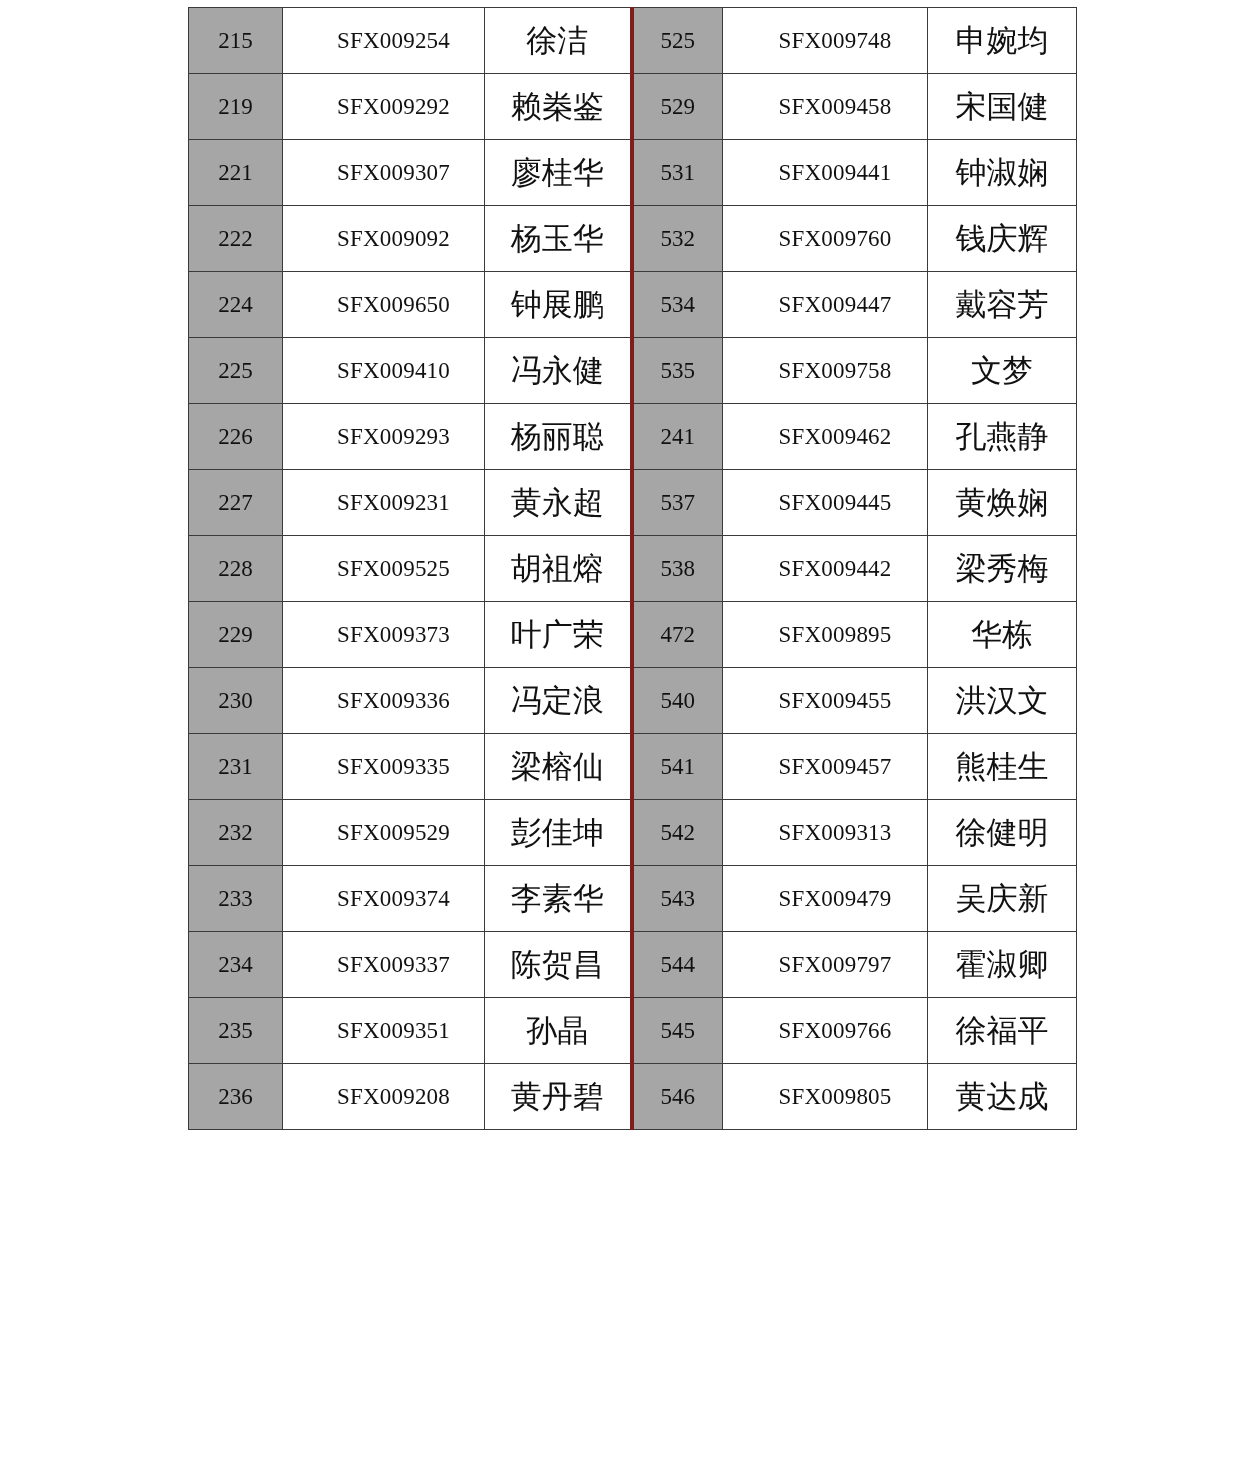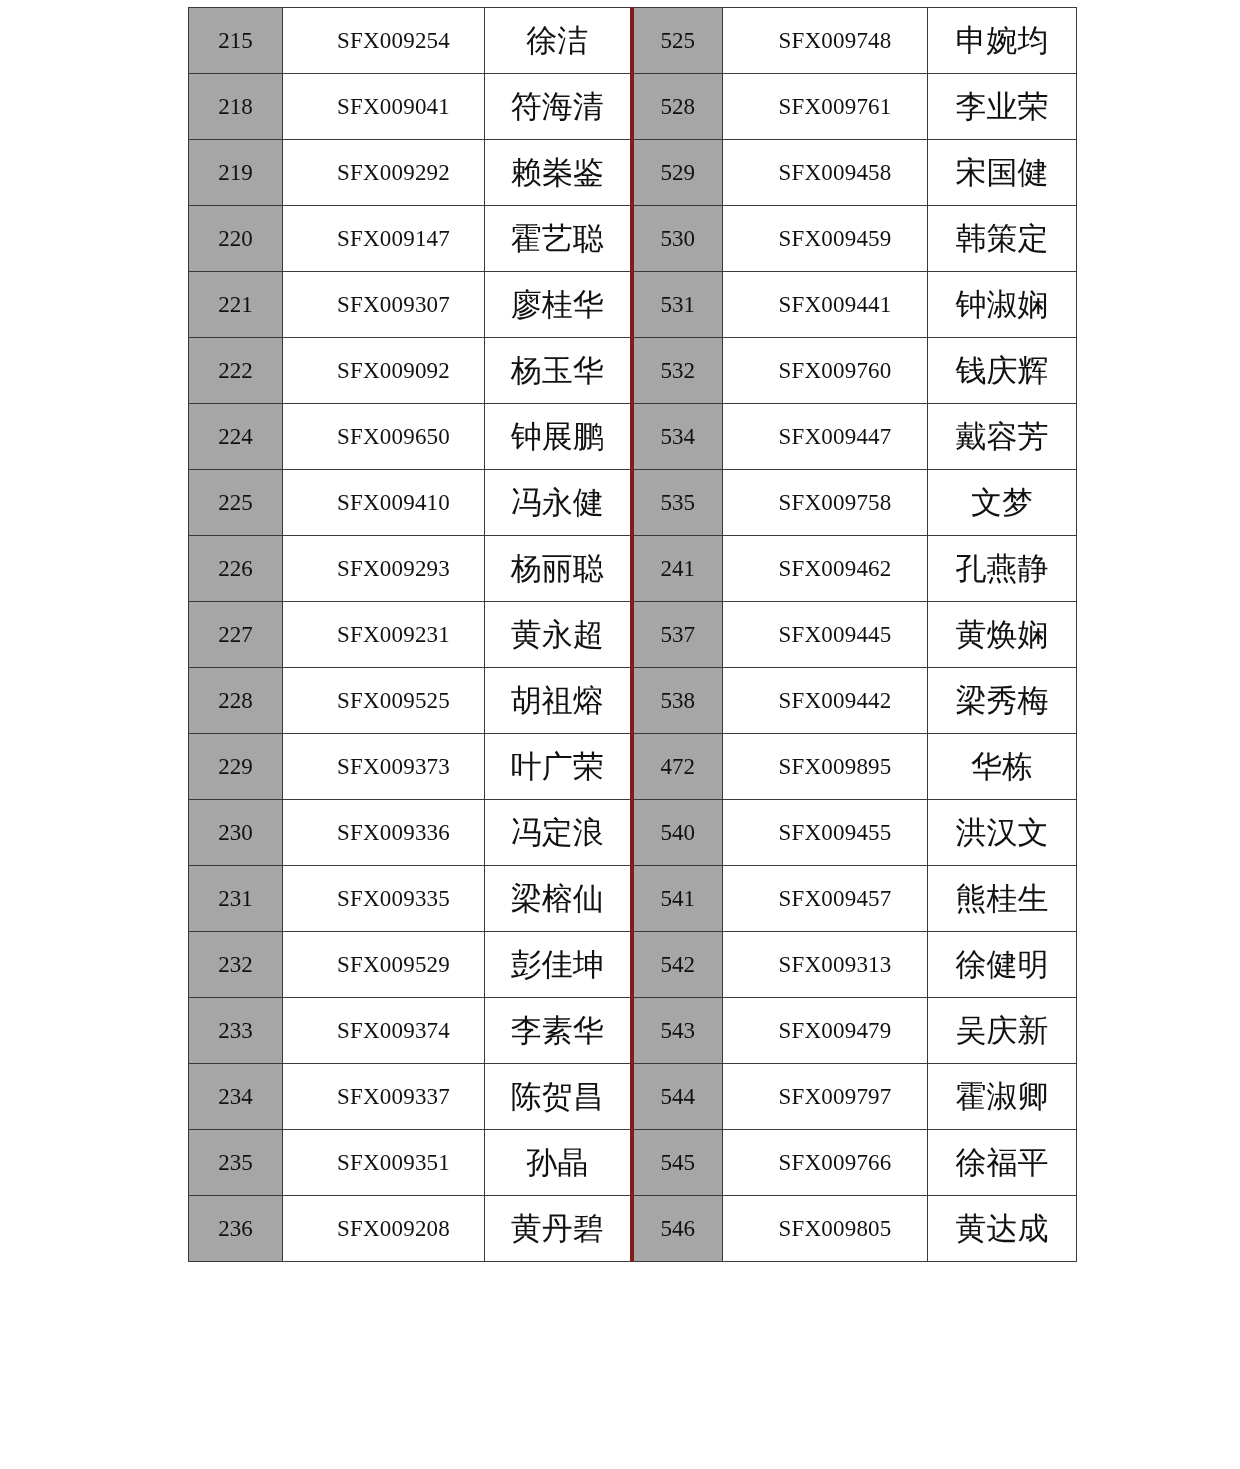--- a/index.html
+++ b/index.html
@@ -74,44 +74,28 @@
 
     <tr>
           <td class="seq">215</td>
           <td class="code">SFX009254</td>
           <td class="name">徐洁</td>
           <td class="seq left-split">525</td>
           <td class="code">SFX009748</td>
           <td class="name">申婉均</td>
         </tr>
         <tr>
-          <td class="seq">218</td>
-          <td class="code">SFX009041</td>
-          <td class="name">符海清</td>
-          <td class="seq left-split">528</td>
-          <td class="code">SFX009761</td>
-          <td class="name">李业荣</td>
-        </tr>
-        <tr>
           <td class="seq">219</td>
           <td class="code">SFX009292</td>
           <td class="name">赖桊鉴</td>
           <td class="seq left-split">529</td>
           <td class="code">SFX009458</td>
           <td class="name">宋国健</td>
         </tr>
         <tr>
-          <td class="seq">220</td>
-          <td class="code">SFX009147</td>
-          <td class="name">霍艺聪</td>
-          <td class="seq left-split">530</td>
-          <td class="code">SFX009459</td>
-          <td class="name">韩策定</td>
-        </tr>
-        <tr>
           <td class="seq">221</td>
           <td class="code">SFX009307</td>
           <td class="name">廖桂华</td>
           <td class="seq left-split">531</td>
           <td class="code">SFX009441</td>
           <td class="name">钟淑娴</td>
         </tr>
         <tr>
           <td class="seq">222</td>
           <td class="code">SFX009092</td>

